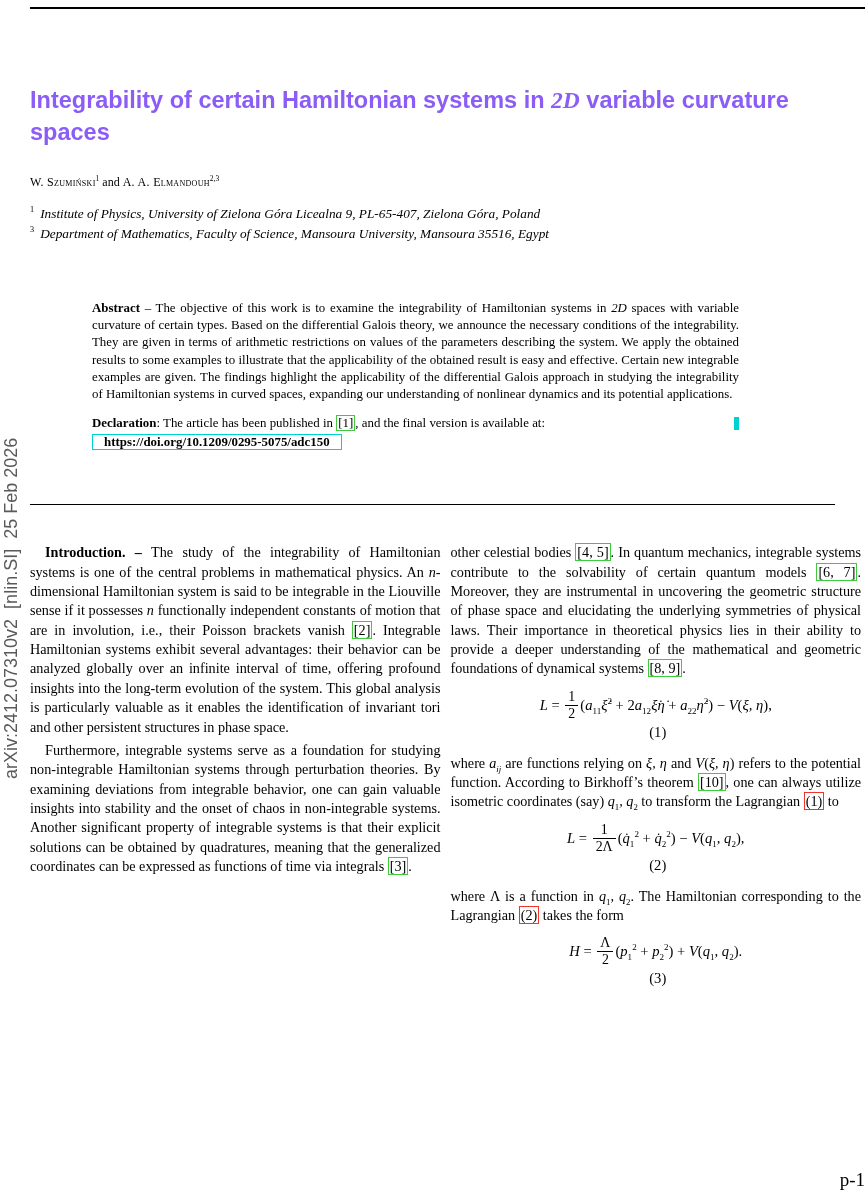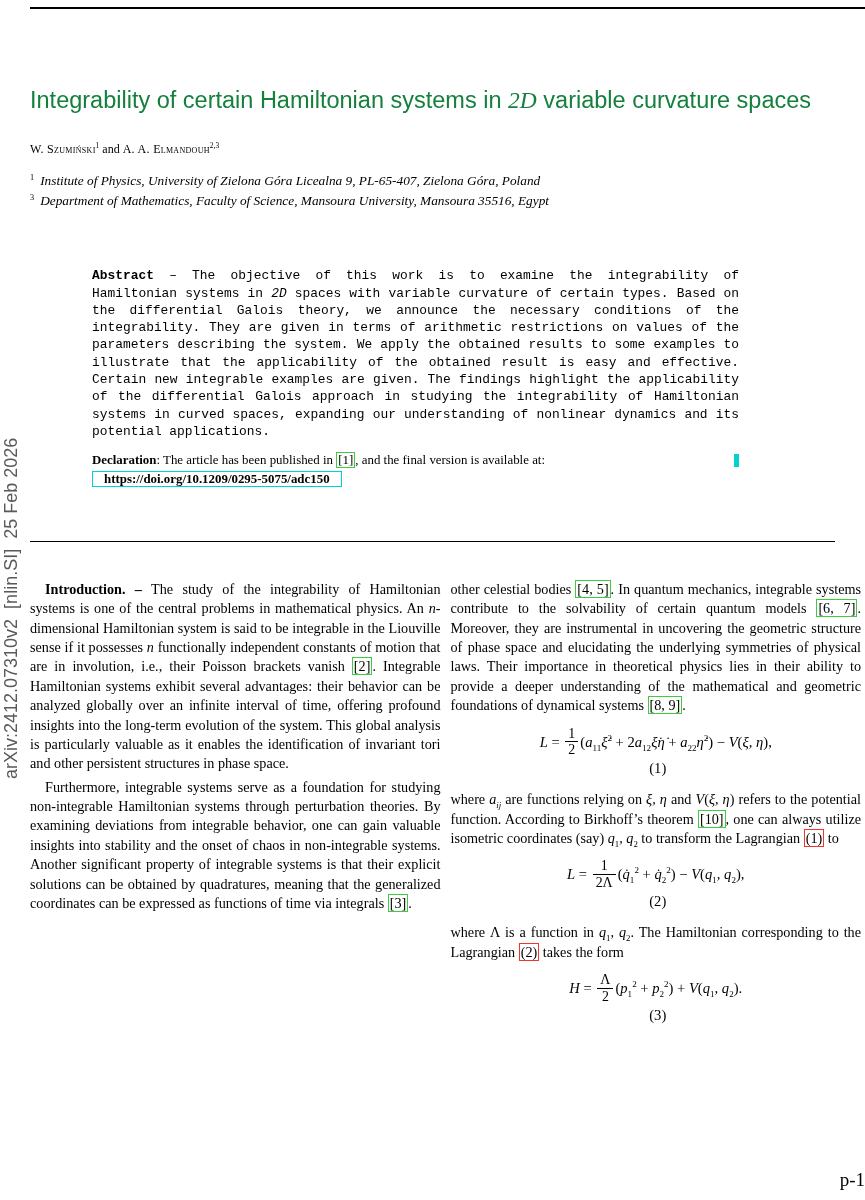--- a/index.html
+++ b/index.html
@@ -5,29 +5,29 @@
   html, body { margin:0; padding:0; }
   body { width:865px; height:1200px; background:#ffffff; }
   .page { position:relative; width:865px; height:1200px; overflow:hidden; background:#ffffff;
           color:#000; font-family:"Liberation Serif", serif; }
   .top-rule { position:absolute; top:7px; left:30px; right:0; height:2px; background:#000; }
   .arxiv-stamp { position:absolute; top:336px; left:1px; height:544px; width:30px;
                  writing-mode:vertical-rl; transform:rotate(180deg);
                  font-family:"Liberation Sans", sans-serif; font-size:18px; color:#595959;
                  text-align:center; white-space:pre; }
   .header { margin:84px 30px 0 30px; }
-  .title { font-family:"Liberation Sans", sans-serif; font-weight:400; font-size:23.5px;
-           line-height:1.38; color:#15803d; }
+  .title { font-family:"Liberation Sans", sans-serif; font-weight:700; font-size:23.5px;
+           line-height:1.38; color:#8b5cf6; }
   .seg-m { font-family:"Liberation Serif", serif; font-style:italic; }
   .authors { margin-top:26px; font-size:12px; }
   .seg-sc { font-variant:small-caps; letter-spacing:0.3px; }
   sup, sub { font-size:0.62em; line-height:0; }
   .affiliations { margin-top:14px; font-size:13.3px; font-style:italic; line-height:1.5; }
   .affil sup { font-style:normal; margin-right:6px; }
-  .abstract { margin:56px 96px 0 62px; font-size:12.9px; line-height:1.34; text-align:justify;font-family:Liberation Mono, monospace; }
+  .abstract { margin:56px 96px 0 62px; font-size:12.9px; line-height:1.34; text-align:justify; }
   .declaration { position:relative; margin:11px 96px 0 62px; font-size:12.9px; line-height:1.45; }
   .seg-b { font-weight:700; }
   .seg-i, .it { font-style:italic; }
   .seg-c { border:1.4px solid #3ecb3e; padding:0 1px; }
   .seg-e { border:1.4px solid #f0352b; padding:0 1px; }
   .seg-u { border:1.4px solid #00d2d2; padding:0 11px; font-weight:700; }
   .seg-umark { position:absolute; right:0; top:3px; width:5px; height:13px; background:#00d2d2; }
   .mid-rule { margin:52px 30px 0 30px; height:1.4px; background:#000; border:none; }
   .columns { display:flex; gap:10px; margin:38px 4px 0 30px; }
   .col { flex:1; min-width:0; font-size:14.2px; line-height:1.365; text-align:justify; }

